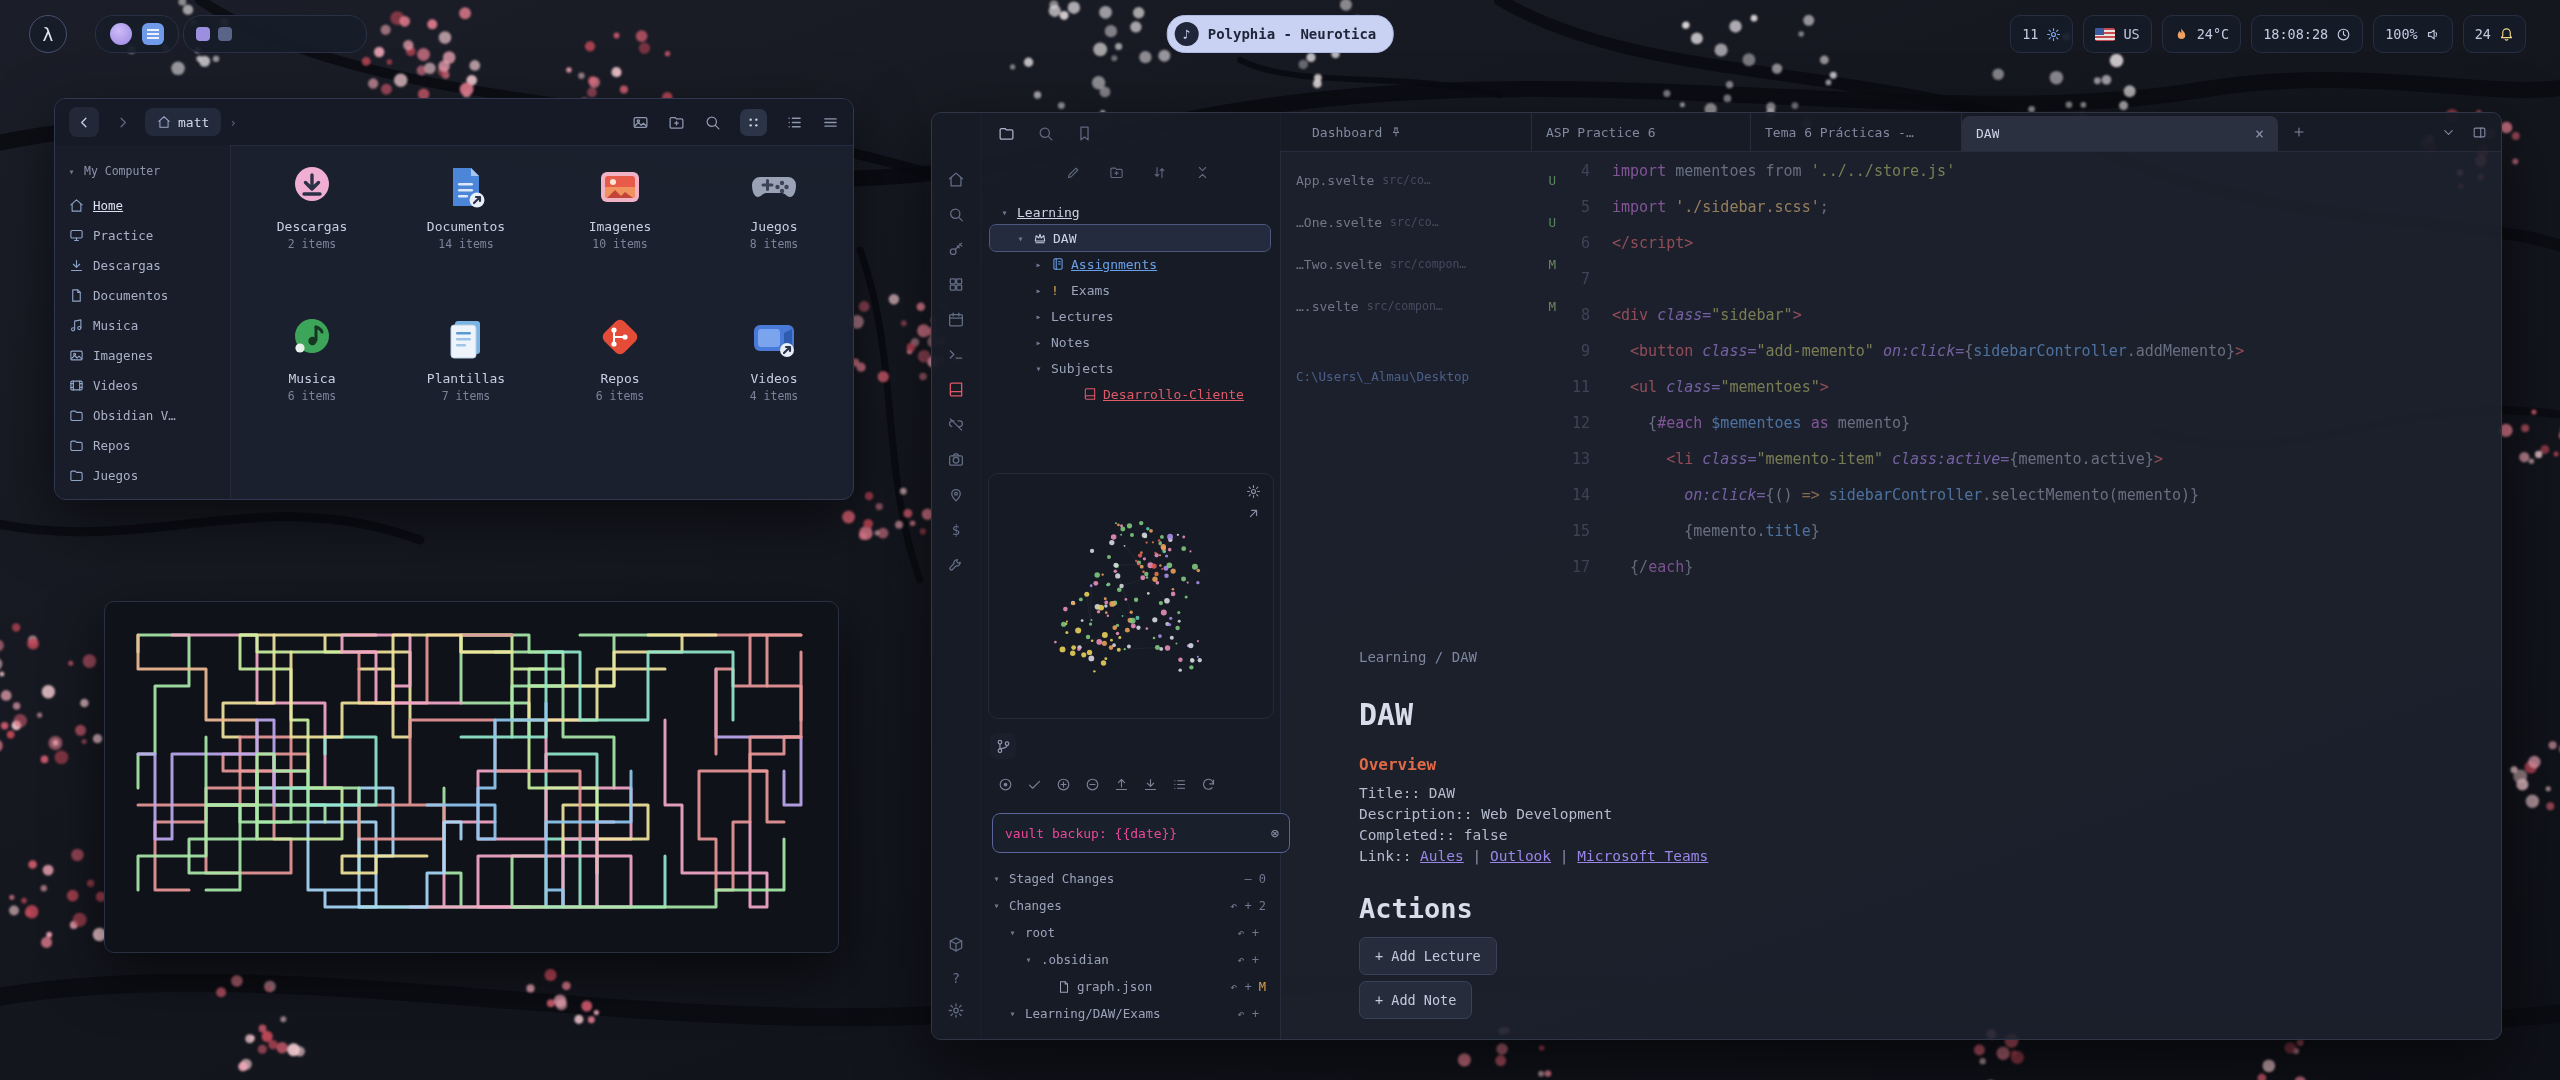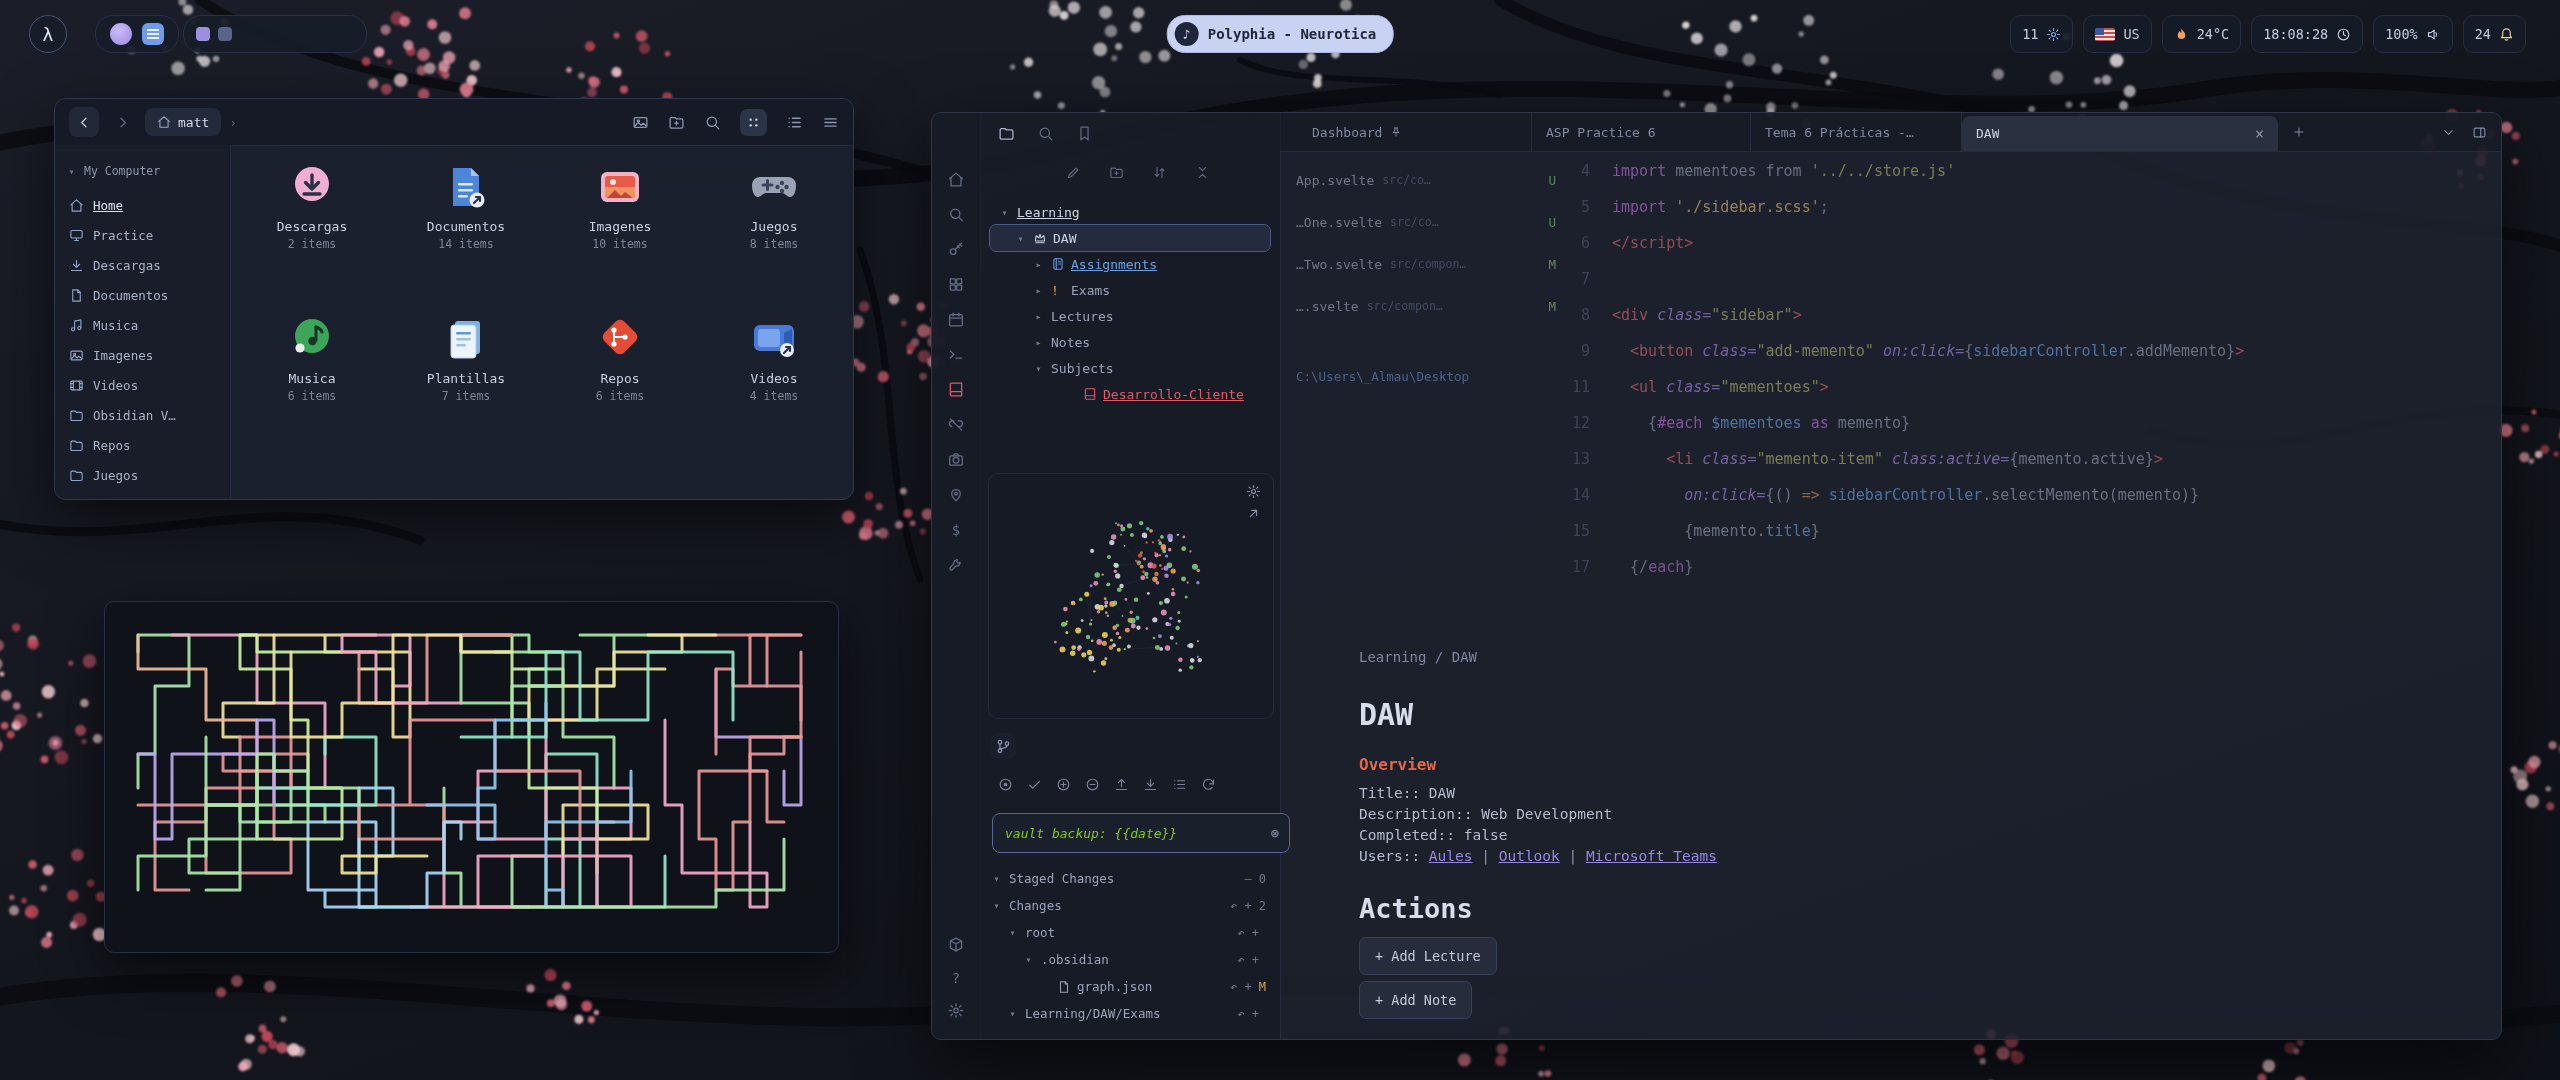--- a/index.html
+++ b/index.html
@@ -97,22 +97,22 @@
   #graph-card{position:absolute;left:8px;top:360px;width:284px;height:244px;border-radius:10px;
     background:#161a24;border:1px solid #242a3a;}
   #graph-gear{position:absolute;right:12px;top:10px;width:15px;height:15px;color:#8a92a8;}
   #graph-expand{position:absolute;right:12px;top:32px;width:15px;height:15px;color:#8a92a8;}
   #git-tab{position:absolute;left:10px;top:620px;width:26px;height:26px;border-radius:7px;
     background:#20263466;color:#8a93aa;display:flex;align-items:center;justify-content:center;}
   #git-tools{position:absolute;left:18px;top:664px;display:flex;gap:14px;color:#7a8298;}
   #git-tools .ic{width:15px;height:15px;}
   #commit-box{position:absolute;left:12px;top:700px;width:276px;height:38px;border-radius:8px;
     background:#1a1f2c;border:1.5px solid #5a639a;display:flex;align-items:center;padding:0 10px;gap:8px;}
-  #commit-input{flex:1;background:transparent;border:none;outline:none;color:#84cc16;
-    font-family:"DejaVu Sans Mono",monospace;font-size:13px;font-style:italic;}
+  #commit-input{flex:1;background:transparent;border:none;outline:none;color:#ec4899;
+    font-family:"DejaVu Sans Mono",monospace;font-size:13px;}
   #commit-clear{color:#8a92a8;font-size:14px;}
   #git-rows{position:absolute;left:0;top:752px;right: 0;}
   .git-row{display:flex;align-items:center;gap:6px;height:27px;font-size:12.5px;color:#9aa3ba;padding-right:14px;}
   .git-meta{margin-left:auto;display:flex;gap:7px;align-items:center;color:#6f7890;font-size:12px;}
   .m-mod{color:#d8a050;}
   #obs-main{position:absolute;left:348px;top:0;right:0;bottom:0;}
   #tabbar{position:absolute;left:0;top:0;right:0;height:38px;background:rgba(20,24,33,.55);
     border-bottom:1px solid #262c3c;display:flex;align-items:stretch;padding-left:18px;}
   #tabs-host{display:flex;}
   .obs-tab{display:flex;align-items:center;gap:8px;padding:0 14px;font-size:13px;color:#8089a0;
@@ -1563,21 +1563,21 @@
           </div>
 
         <div id="note-layer">
           <div id="note-crumb">Learning / DAW</div>
           <div id="note-title">DAW</div>
           <div id="note-overview">Overview</div>
           <div class="note-field" style="top:634px">Title:: DAW</div>
           <div class="note-field" style="top:655px">Description:: Web Development</div>
           <div class="note-field" style="top:676px">Completed:: false</div>
           <div class="note-field" style="top:697px">
-            <span>Users:: </span><span id="links-host"><span><span class="link-sep"></span><span class="note-link">Aules</span></span><span><span class="link-sep"> | </span><span class="note-link">Outlook</span></span><span><span class="link-sep"> | </span><span class="note-link">Microsoft Teams</span></span></span>
+            <span>Link:: </span><span id="links-host"><span><span class="link-sep"></span><span class="note-link">Aules</span></span><span><span class="link-sep"> | </span><span class="note-link">Outlook</span></span><span><span class="link-sep"> | </span><span class="note-link">Microsoft Teams</span></span></span>
           </div>
           <div id="note-actions">Actions</div>
           <div class="note-btn" style="top:786px">+ Add Lecture</div>
           <div class="note-btn" style="top:830px">+ Add Note</div>
         </div>
       </div>
     </div>
   </div>
 </div>
 

